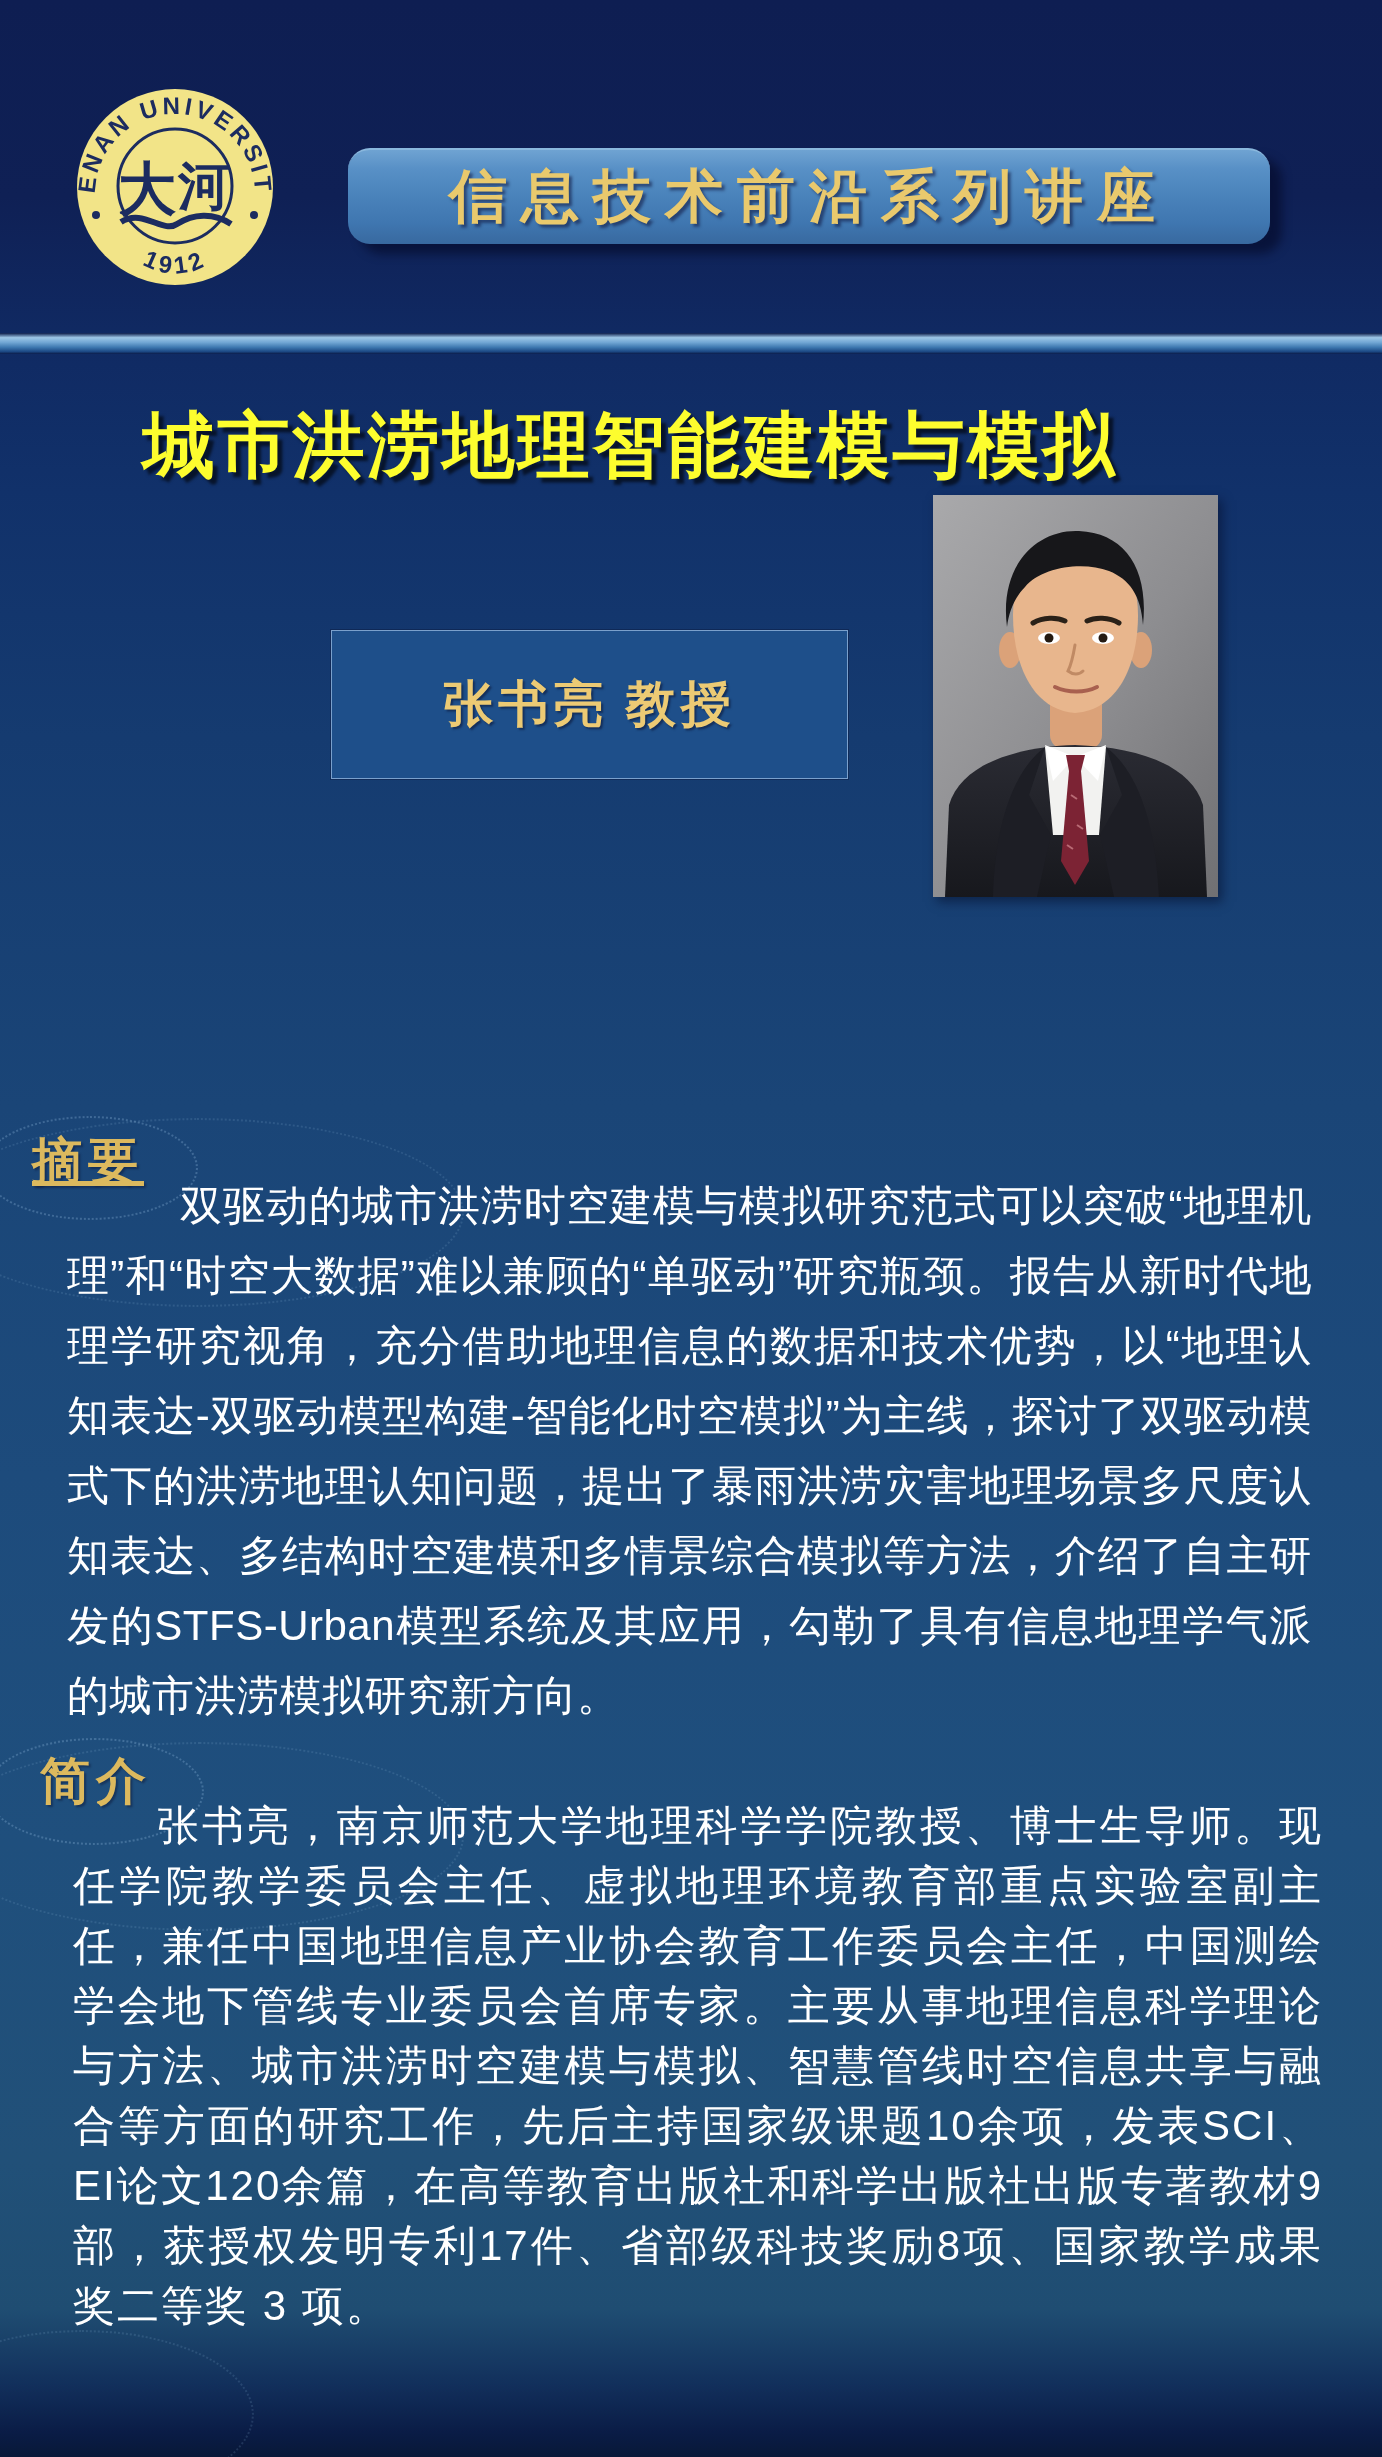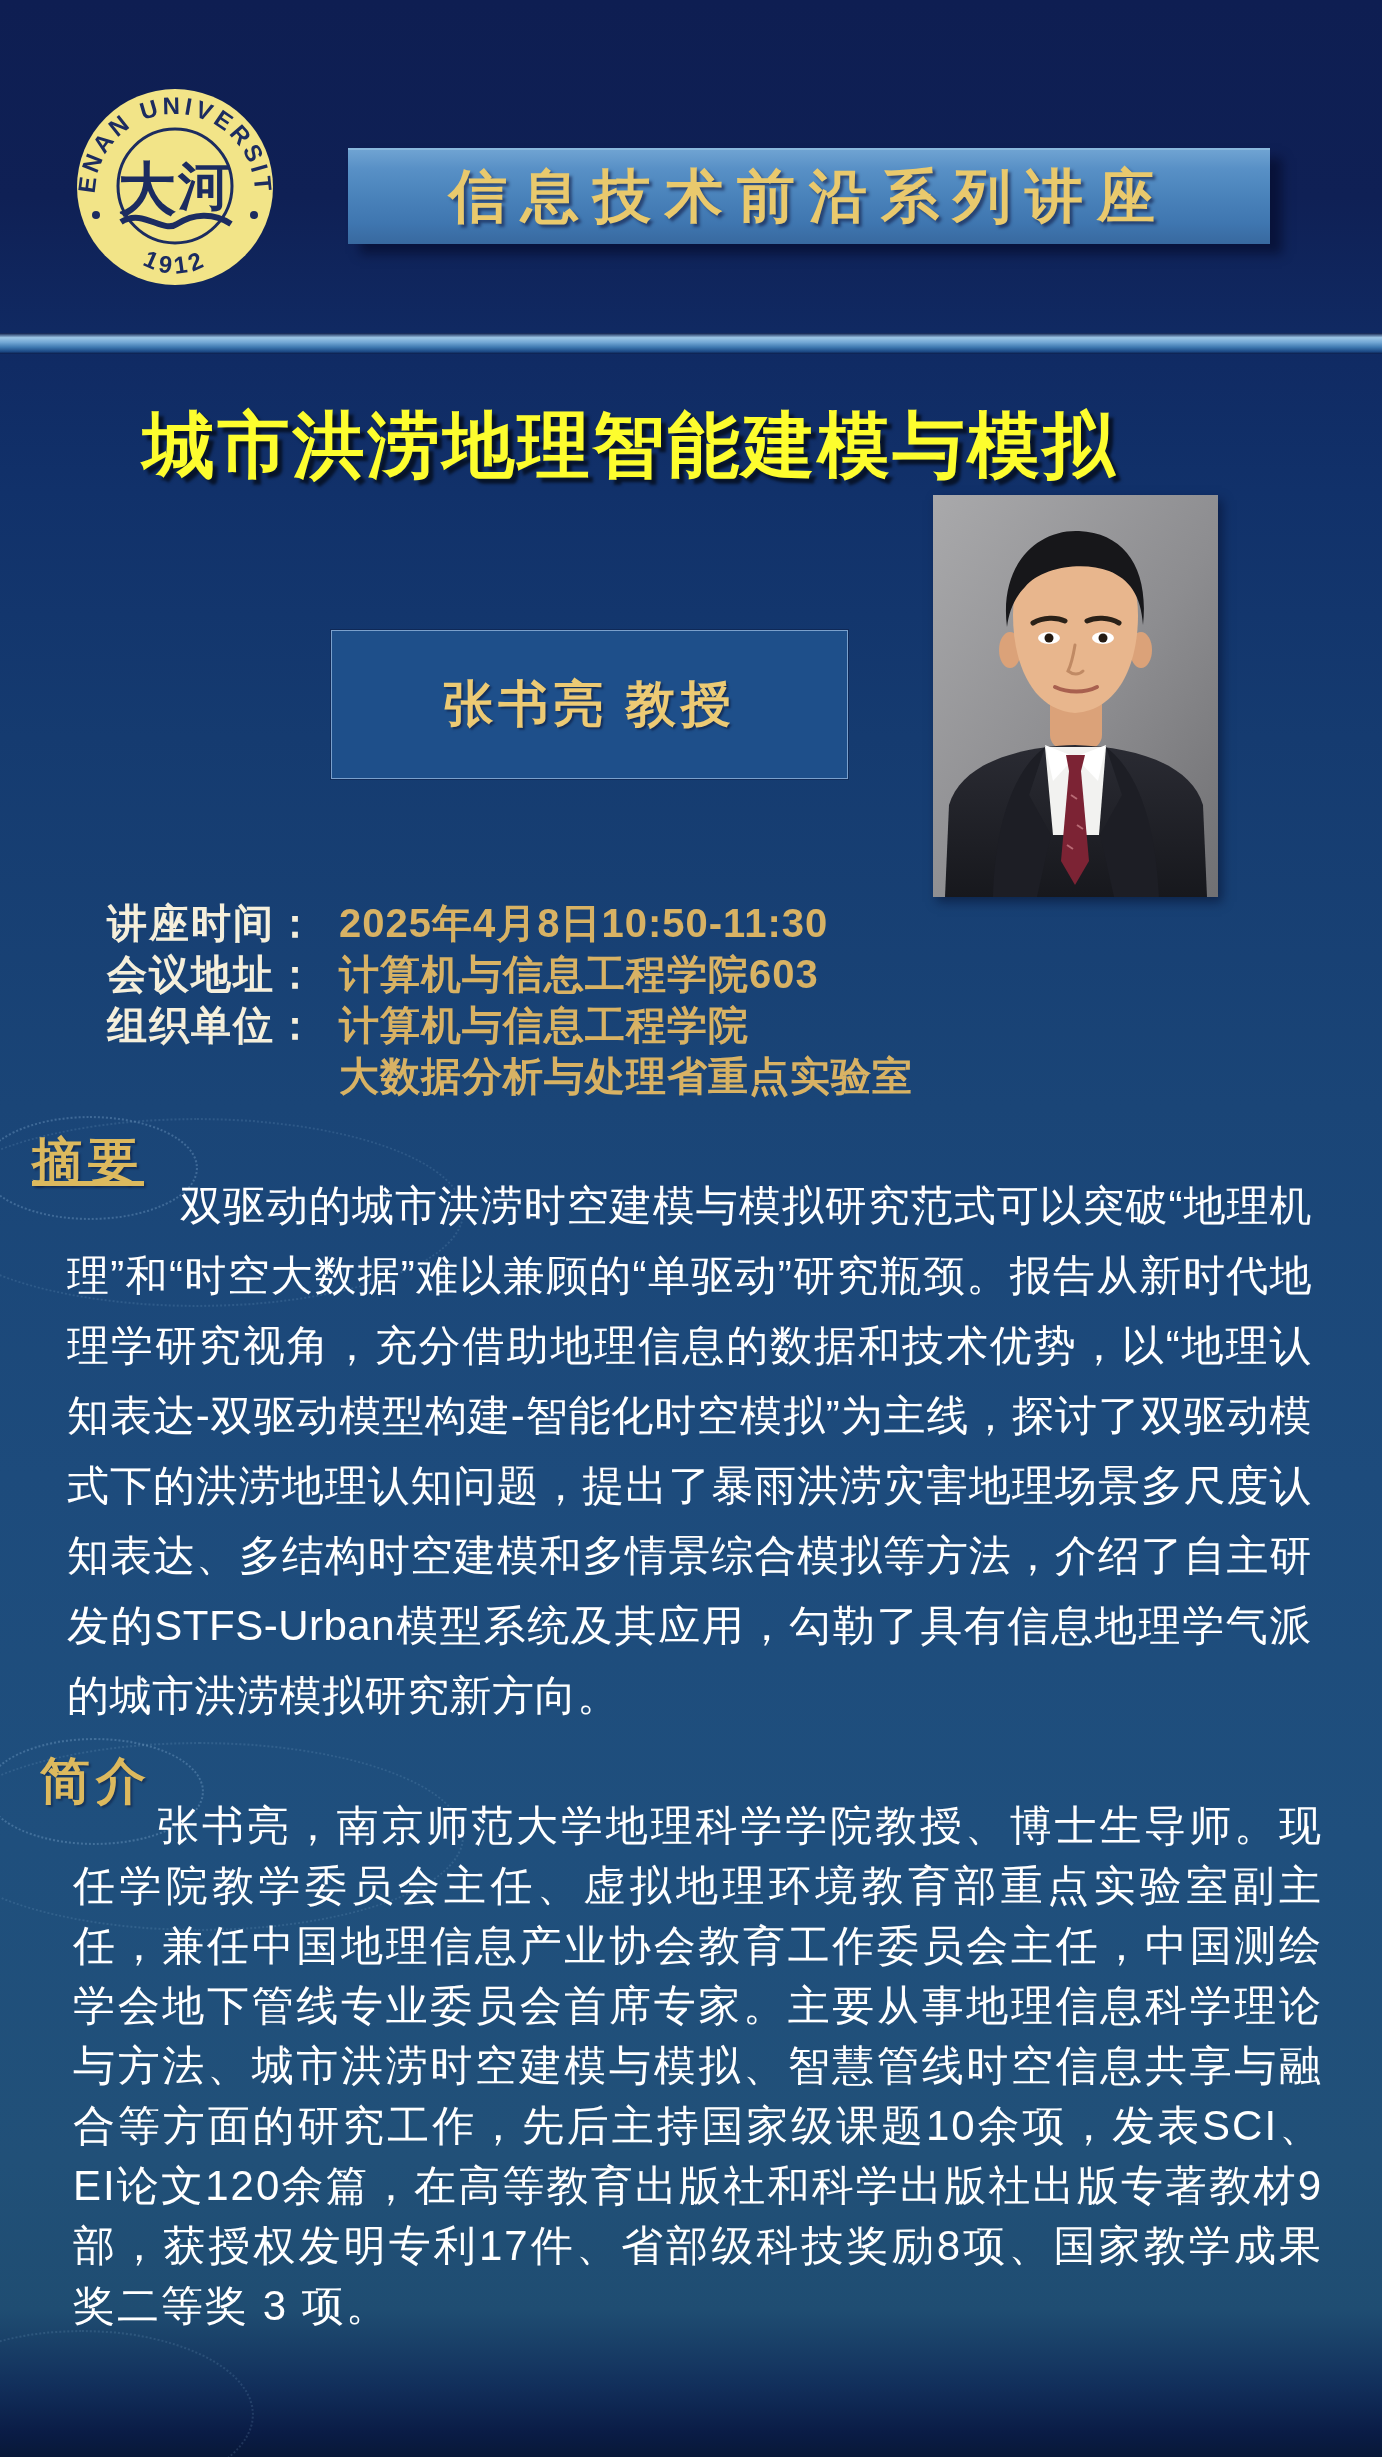--- a/index.html
+++ b/index.html
@@ -18,21 +18,21 @@
   
   .deco{position:absolute;border:2px dotted rgba(150,190,225,0.30);border-radius:50%;}
   .deco.faint{border-color:rgba(150,190,225,0.16);}
 
   
   .banner{
     left:348px;top:148px;width:922px;height:94px;
     background:linear-gradient(180deg,#6fa3d2 0%,#5890c6 20%,#4a83bb 48%,#3f76b0 78%,#38699f 100%);
     border-top:2px solid #8ab8dd;
     box-shadow:12px 10px 10px rgba(3,8,35,0.55);
-    display:flex;align-items:center;justify-content:center;
+    display:flex;align-items:center;justify-content:center;border-radius:22px;
   }
   .banner-text{
     font-family:"Liberation Serif", serif;
     font-weight:bold;font-size:58px;letter-spacing:14px;
     color:#e9c96d;white-space:nowrap;
     text-shadow:3px 3px 3px rgba(15,20,60,0.55);
   }
 
   
   .divider{
@@ -182,34 +182,20 @@
 
     <path d="M 142,150 C 140,162 138,170 135,176 C 140,180 146,180 150,176" stroke="#c08a64" stroke-width="3" fill="none" stroke-linecap="round"></path>
 
     <path d="M 122,192 C 135,198 152,198 164,192" stroke="#a8604f" stroke-width="4" fill="none" stroke-linecap="round"></path>
   </svg>
 
   <div class="abs name-box">
     <span class="name-text">张书亮 教授</span>
   </div>
 
-  <div class="abs details">
-    <div class="detail-row">
-      <span class="detail-label">讲座时间：</span><span class="detail-value">2025年4月8日10:50-11:30</span>
-    </div>
-    <div class="detail-row">
-      <span class="detail-label">会议地址：</span><span class="detail-value">计算机与信息工程学院603</span>
-    </div>
-    <div class="detail-row">
-      <span class="detail-label">组织单位：</span><span class="detail-value">计算机与信息工程学院</span>
-    </div>
-    <div class="detail-row">
-      <span class="detail-label"></span><span class="detail-value">大数据分析与处理省重点实验室</span>
-    </div>
-  </div>
 
   <div class="abs section-heading abstract-heading">摘要</div>
   <div class="abs body-text abstract-body">双驱动的城市洪涝时空建模与模拟研究范式可以突破“地理机理”和“时空大数据”难以兼顾的“单驱动”研究瓶颈。报告从新时代地理学研究视角，充分借助地理信息的数据和技术优势，以“地理认知表达-双驱动模型构建-智能化时空模拟”为主线，探讨了双驱动模式下的洪涝地理认知问题，提出了暴雨洪涝灾害地理场景多尺度认知表达、多结构时空建模和多情景综合模拟等方法，介绍了自主研发的STFS-Urban模型系统及其应用，勾勒了具有信息地理学气派的城市洪涝模拟研究新方向。</div>
 
   <div class="abs section-heading bio-heading">简介</div>
   <div class="abs body-text bio-body">张书亮，南京师范大学地理科学学院教授、博士生导师。现任学院教学委员会主任、虚拟地理环境教育部重点实验室副主任，兼任中国地理信息产业协会教育工作委员会主任，中国测绘学会地下管线专业委员会首席专家。主要从事地理信息科学理论与方法、城市洪涝时空建模与模拟、智慧管线时空信息共享与融合等方面的研究工作，先后主持国家级课题10余项，发表SCI、EI论文120余篇，在高等教育出版社和科学出版社出版专著教材9部，获授权发明专利17件、省部级科技奖励8项、国家教学成果奖二等奖 3 项。</div>
 
 </div>
 
 </body></html>

